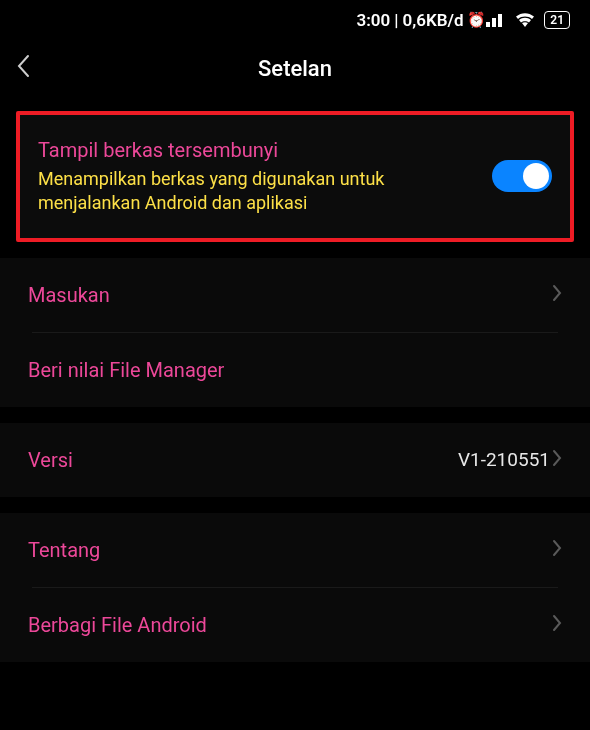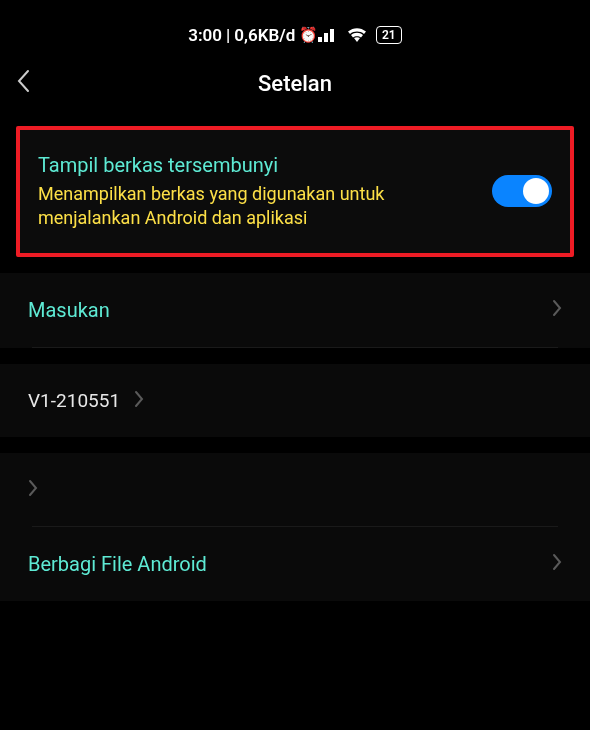--- a/index.html
+++ b/index.html
@@ -10,26 +10,25 @@
     body {
       width: 590px;
       height: 730px;
       background: #000;
       font-family: -apple-system, BlinkMacSystemFont, 'Segoe UI', Roboto, sans-serif;
       color: #fff;
       overflow: hidden;
     }
     .status-bar {
       display: flex;
-      justify-content: center;
+      justify-content: flex-end;
       align-items: center;
       padding: 10px 20px 8px;
       font-size: 17px;
       font-weight: 600;
-      margin-top: 15px;
     }
     .status-left {
       display: flex;
       align-items: center;
       gap: 4px;
     }
     .status-right {
       display: flex;
       align-items: center;
       gap: 8px;
@@ -80,33 +79,33 @@
     }
     .highlighted .item {
       padding: 22px 18px 22px 18px;
     }
     .item-left {
       flex: 1;
       padding-right: 16px;
     }
     .item-title {
       font-size: 20px;
-      color: #5eead4;
+      color: #ec4899;
       line-height: 1.3;
     }
     .item-subtitle {
       font-size: 18px;
       color: #fde047;
       margin-top: 4px;
       line-height: 1.35;
     }
     .item-right {
       display: flex;
       align-items: center;
-      gap: 14px;
+      gap: 2px;
     }
     .item-value {
       font-size: 19px;
       color: #e8e8e8;
     }
     .chevron {
       color: #5a5a5a;
       font-size: 22px;
     }
     .toggle {
@@ -197,37 +196,48 @@
     </div>
     <div class="item-right">
       <span class="chevron">
         <svg width="10" height="18" viewBox="0 0 10 18">
             <path d="M2 2 L8 9 L2 16" stroke="#5a5a5a" stroke-width="2" fill="none" stroke-linecap="round"></path>
           </svg>
       </span>
     </div>
   </div>
   <div class="divider"></div>
+  <div class="item">
+    <div class="item-left">
+      <div class="item-title">Beri nilai File Manager</div>
+    </div>
+  </div>
 </div>
 
 <div class="section">
   <div class="item">
+    <div class="item-left">
+      <div class="item-title">Versi</div>
+    </div>
     <div class="item-right">
       <span class="item-value">V1-210551</span>
       <span class="chevron">
         <svg width="10" height="18" viewBox="0 0 10 18">
             <path d="M2 2 L8 9 L2 16" stroke="#5a5a5a" stroke-width="2" fill="none" stroke-linecap="round"></path>
           </svg>
       </span>
     </div>
   </div>
 </div>
 
 <div class="section">
   <div class="item">
+    <div class="item-left">
+      <div class="item-title">Tentang</div>
+    </div>
     <div class="item-right">
       <span class="chevron">
         <svg width="10" height="18" viewBox="0 0 10 18">
             <path d="M2 2 L8 9 L2 16" stroke="#5a5a5a" stroke-width="2" fill="none" stroke-linecap="round"></path>
           </svg>
       </span>
     </div>
   </div>
   <div class="divider"></div>
   <div class="item">

